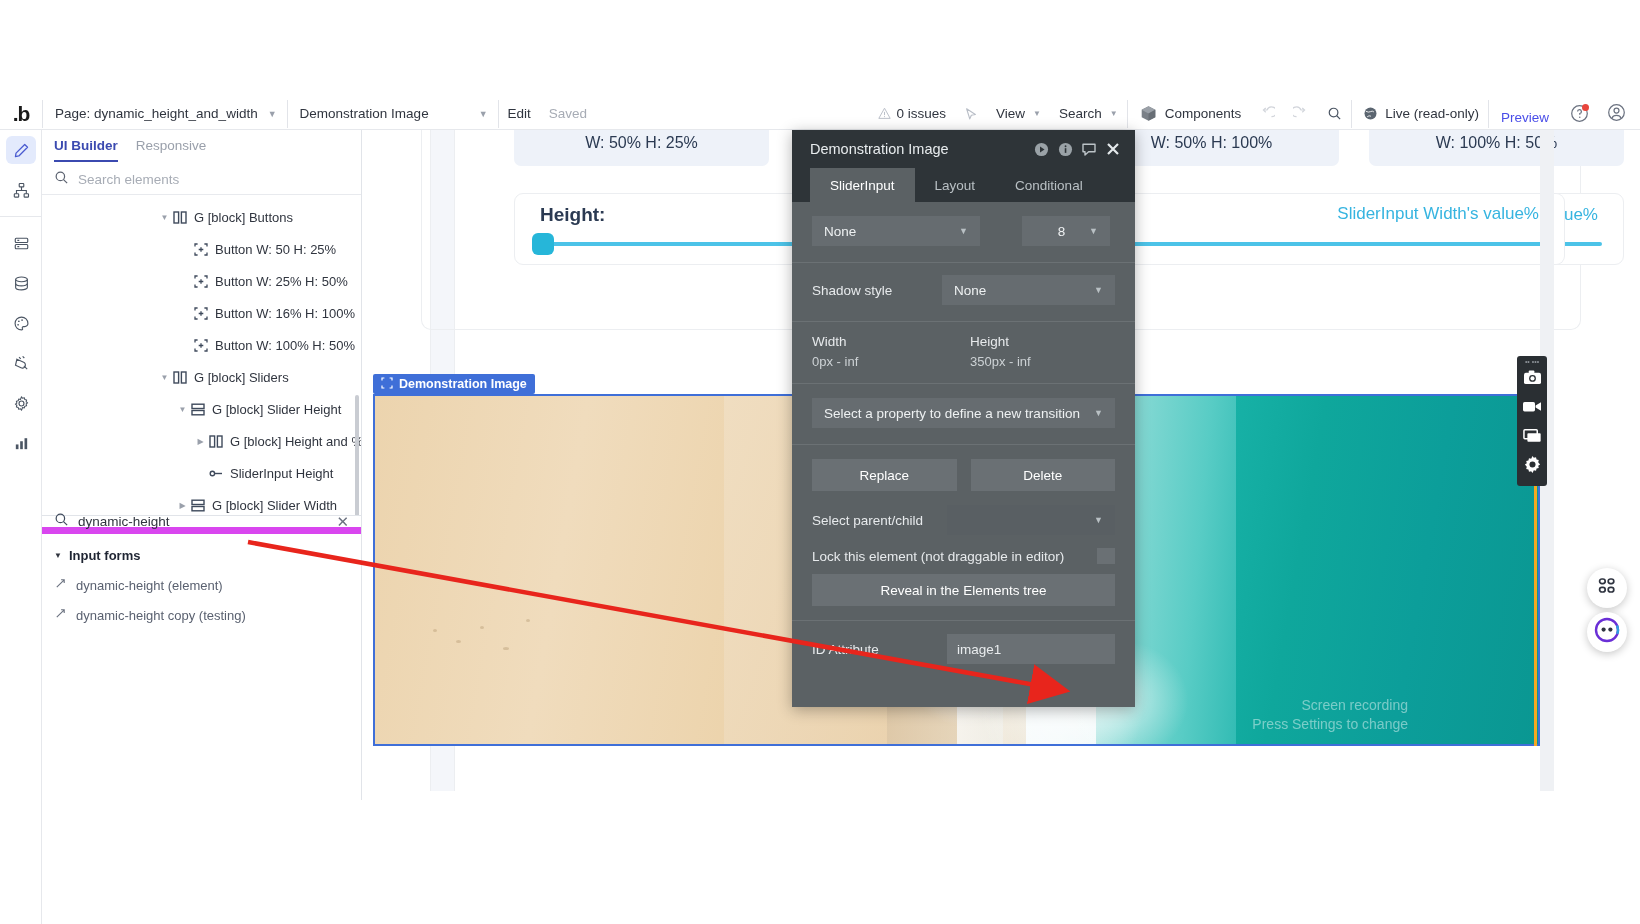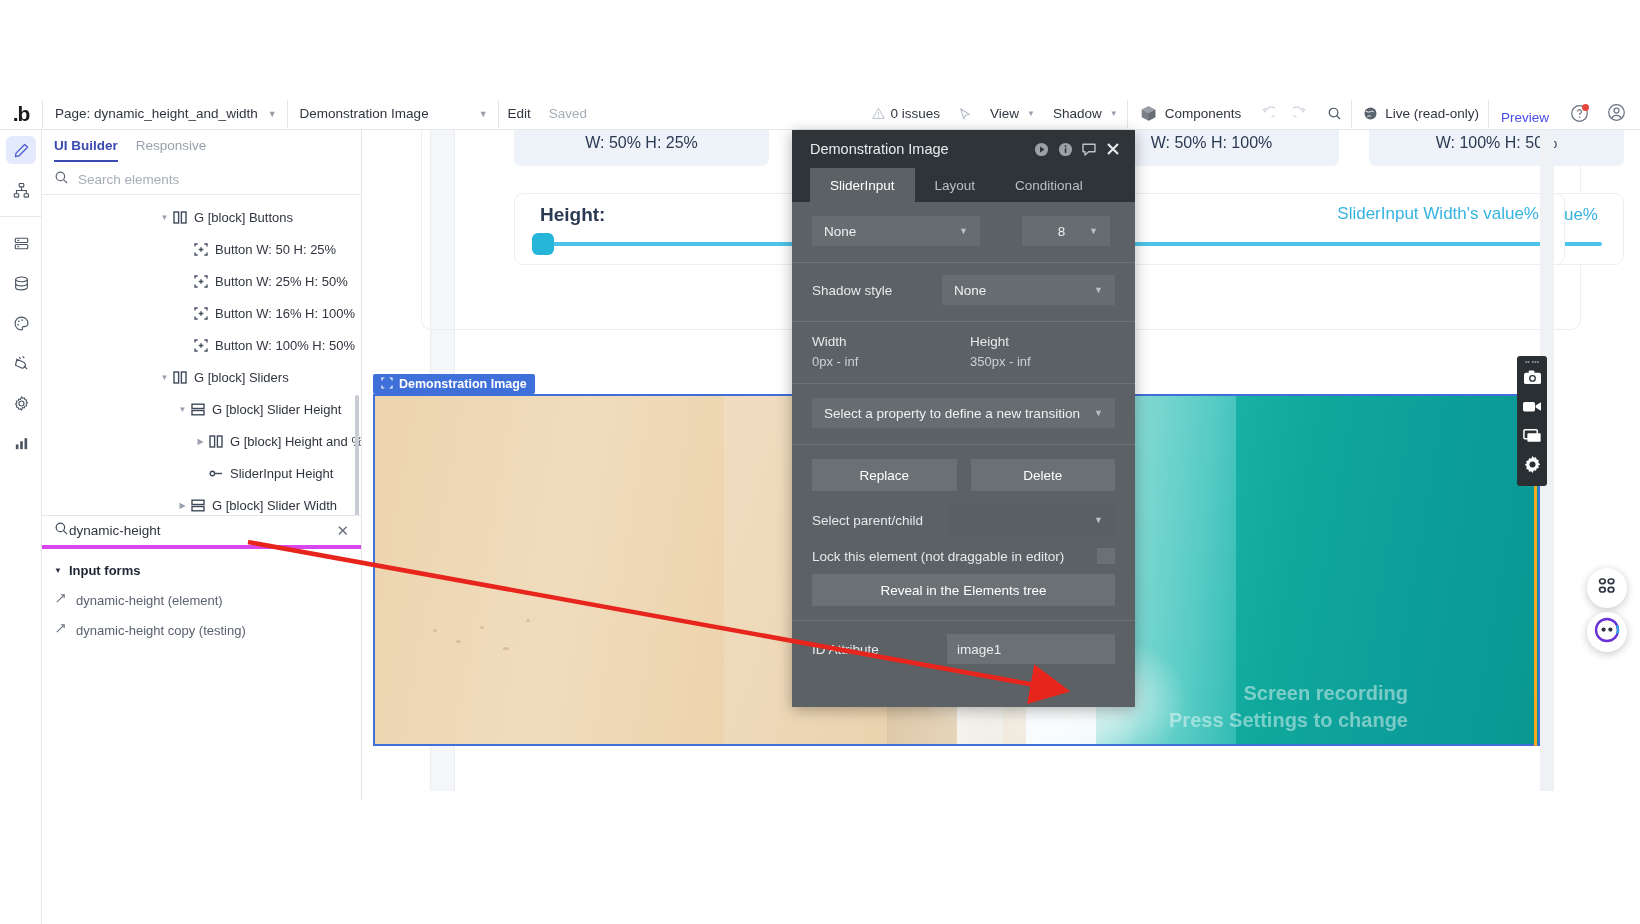--- a/index.html
+++ b/index.html
@@ -52,22 +52,22 @@
     font-family:inherit; background:transparent; }
   .srch input::placeholder { color:#a7acb5; }
   .tree { padding-top:6px; height:320px; overflow:hidden; position:relative; }
   .trow { display:flex; align-items:center; height:32px; font-size:13px; color:#30353f;
     white-space:nowrap; }
   .twist { width:13px; font-size:8px; color:#9aa0ab; text-align:center; flex:0 0 13px; }
   .tico { width:17px; display:flex; align-items:center; justify-content:center; margin-right:6px;
     flex:0 0 17px; }
   .scrollthumb { position:absolute; right:2px; top:200px; width:4px; height:130px;
     background:#c9ccd2; border-radius:2px; }
-  .srch2 { display:flex; align-items:center; height:34px; padding:0 12px;
-    border-top:1px solid #e1e4e9; border-bottom:4px solid #d946ef; }
+  .srch2 { display:flex; align-items:center; gap:9px; height:19px; padding:0 12px;
+    border-top:1px solid #e1e4e9; border-bottom:7px solid #d946ef; }
   .srch2 .val { font-size:13.5px; color:#30353f; flex:1; }
   .srch2 .clr { color:#6b7280; font-size:15px; }
   .grp { display:flex; align-items:center; gap:7px; height:30px; padding:0 12px;
     font-size:13px; font-weight:bold; color:#1f2533; margin-top:6px; }
   .grp .tw { font-size:8px; color:#30353f; }
   .fitem { display:flex; align-items:center; gap:9px; height:30px; padding:0 12px;
     font-size:13px; color:#5a6170; }
 
   
   .canvas { position:absolute; left:363px; top:130px; right:0; bottom:0; background:#fff;
@@ -112,21 +112,21 @@
   .wet { position:absolute; left:44%; top:0; width:10%; height:100%;
     background:linear-gradient(95deg,rgba(214,190,155,0.75),rgba(236,232,222,0.55)); }
   .wave1 { position:absolute; left:47%; top:55%; width:9%; height:40%;
     background:radial-gradient(ellipse at 40% 50%, rgba(255,255,255,0.95), rgba(255,255,255,0) 70%); }
   .wave2 { position:absolute; left:52%; top:60%; width:14%; height:45%;
     background:radial-gradient(ellipse at 50% 60%, rgba(255,255,255,0.8), rgba(255,255,255,0) 72%); }
   .wave3 { position:absolute; left:58%; top:70%; width:12%; height:35%;
     background:radial-gradient(ellipse at 50% 50%, rgba(255,255,255,0.6), rgba(255,255,255,0) 70%); }
   .sandspeck { position:absolute; background:rgba(170,140,100,0.35); border-radius:50%; }
   .wm { position:absolute; right:130px; bottom:10px; color:rgba(255,255,255,0.45);
-    font-size:20px; text-align:right; line-height:1.35;font-weight:bold; }
+    font-size:14px; text-align:right; line-height:1.35; }
 
   .canvas-right-strip { position:absolute; left:1177px; top:0; width:14px; height:669px;
     background:#eff1f4; }
   .orange-edge { position:absolute; left:1171px; top:264px; width:3px; height:352px;
     background:#f6a821; }
   .hscroll { position:absolute; left:0; bottom:0; width:1277px; height:8px; background:#fff; }
 
   
   .rtools { position:absolute; left:1517px; top:356px; width:30px; height:130px;
     background:#2a2f33; border-radius:3px; z-index:40; display:flex; flex-direction:column;
@@ -210,21 +210,21 @@
         <svg width="14" height="14" viewBox="0 0 16 16">
             <path d="M3 2 L13 8.5 L8.4 9.4 L6.6 13.6 Z" fill="none" stroke="#b9bec7" stroke-width="1.3" stroke-linejoin="round"></path>
           </svg>
       </span>
     </div>
     <div class="tb-item">
       <span>View</span>
       <span class="mini-caret">▼</span>
     </div>
     <div class="tb-item">
-      <span>Shadow</span>
+      <span>Search</span>
       <span class="mini-caret">▼</span>
     </div>
     <div class="tsep"></div>
     <div class="tb-item" style="gap:8px;padding-left:12px;">
       <span class="tb-ico">
         <svg class="cube" viewBox="0 0 20 20">
             <path d="M10 1.5 L18 5.7 L18 14.3 L10 18.5 L2 14.3 L2 5.7 Z" fill="#7a8087"></path>
             <path d="M10 1.5 L18 5.7 L10 10 L2 5.7 Z" fill="#9aa0a7"></path>
             <path d="M10 10 L18 5.7 L18 14.3 L10 18.5 Z" fill="#686e75"></path>
           </svg>

